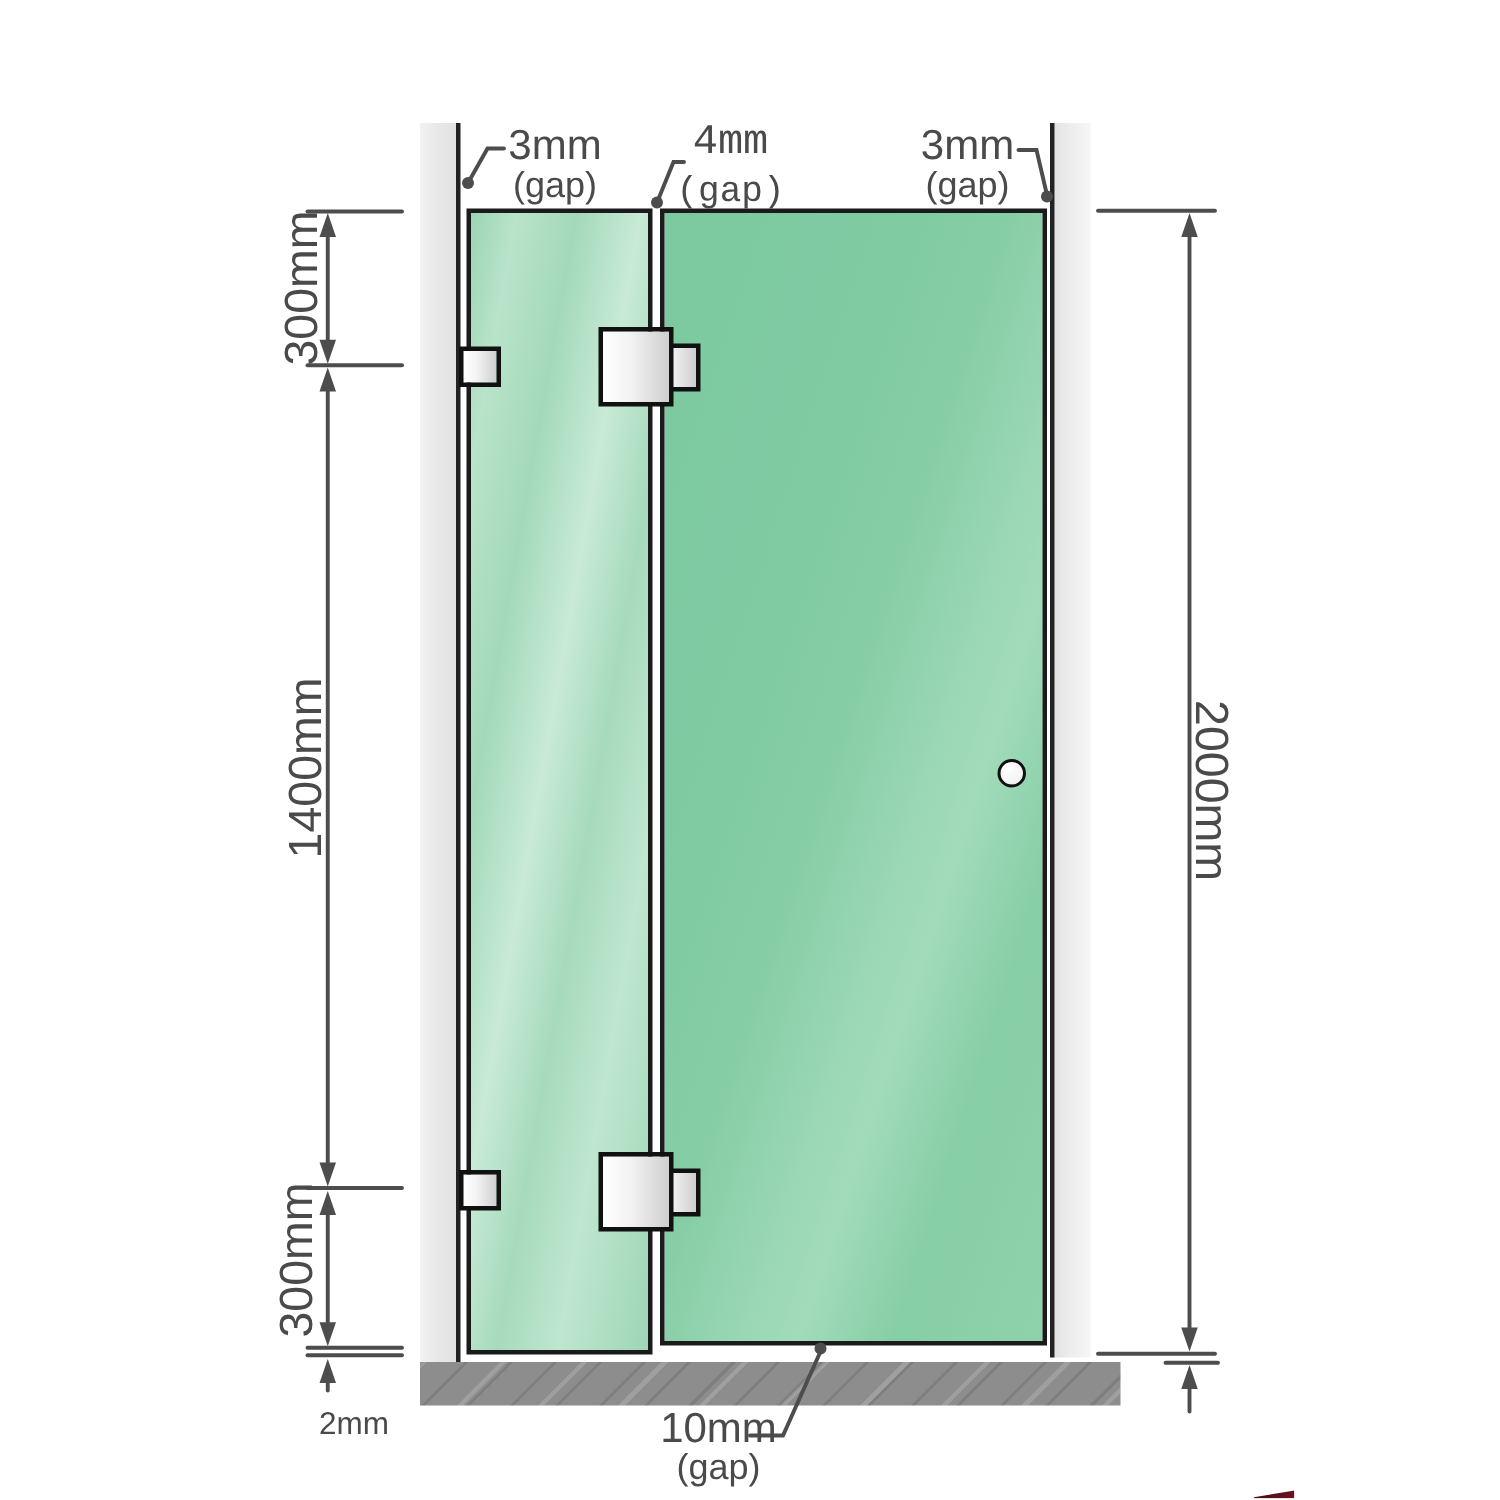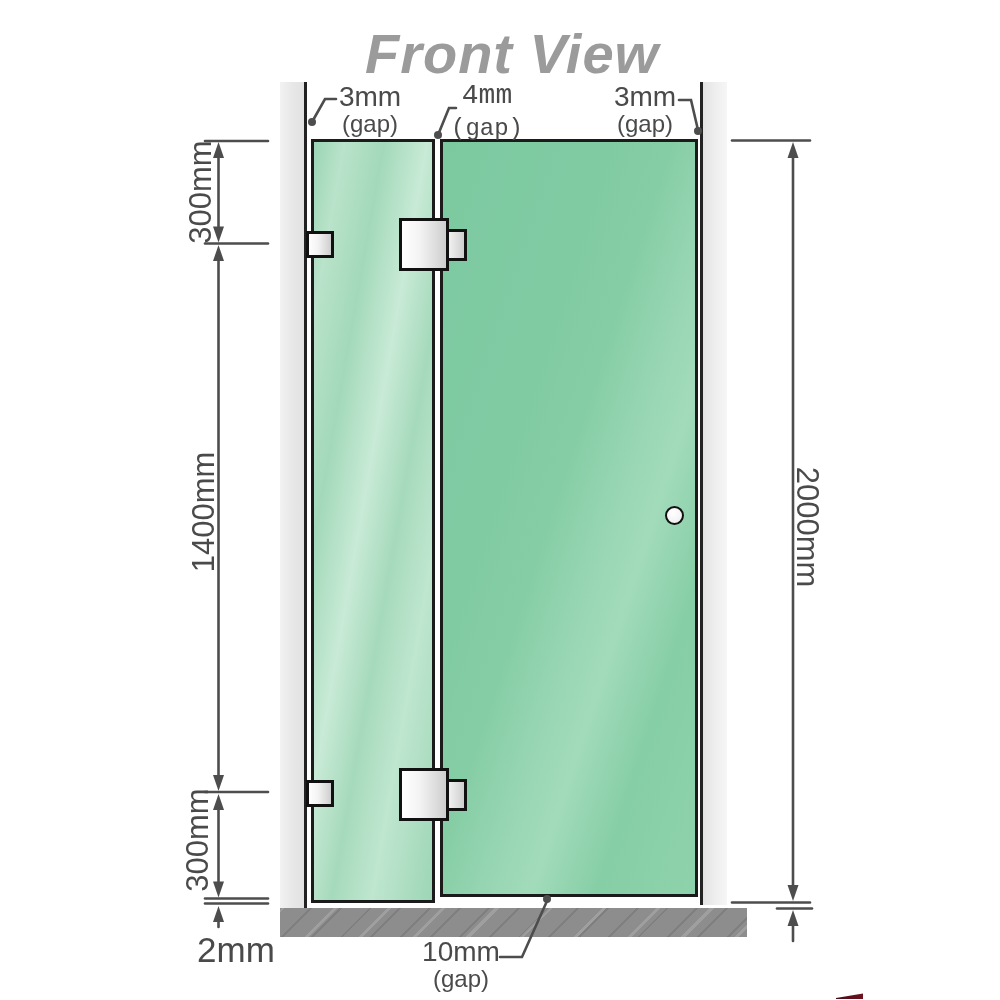--- a/index.html
+++ b/index.html
@@ -59,36 +59,36 @@
     font-size:56px;font-weight:bold;font-style:italic;letter-spacing:1px;
     color:var(--color-title,#9b9b9b);white-space:nowrap;
   }
   .gap-label{color:var(--color-label,#4a4a4a);text-align:center;line-height:1.02;}
   .gap-label .val{font-size:28px;display:block;}
   .gap-label .qual{font-size:24px;display:block;}
   #gap-top-left{left:330px;top:83px;width:80px;}
   #gap-top-mid{left:448px;top:82px;width:78px;font-family:Liberation Mono, monospace;}
   #gap-top-mid .qual{margin-top:6px;}
   #gap-top-right{left:606px;top:83px;width:78px;}
-  #gap-bottom{left:418px;top:938px;width:86px;}
+  #gap-bottom{left:436px;top:938px;width:86px;}
   .dim-vert{
     transform:translate(-50%,-50%) rotate(-90deg);
     font-size:31px;color:var(--color-label,#4a4a4a);white-space:nowrap;
   }
   .dim-vert-cw{
     transform:translate(-50%,-50%) rotate(90deg);
     font-size:31px;color:var(--color-label,#4a4a4a);white-space:nowrap;
   }
   #dim-left-top{left:201px;top:192px;}
   #dim-left-mid{left:204px;top:512px;}
   #dim-left-bottom{left:198px;top:840px;}
   #dim-right{left:807px;top:527px;}
   #dim-floor-gap{
     left:236px;top:950px;transform:translate(-50%,-50%);
-    font-size:35px;color:var(--color-label,#4a4a4a);white-space:nowrap;
+    font-size:21px;color:var(--color-label,#4a4a4a);white-space:nowrap;
   }
 </style>
 </head>
 <body>
 
 <div id="stage">
 
   <div class="abs wall" id="wall-left"></div>
   <div class="abs wall" id="wall-right"></div>
 
@@ -142,21 +142,20 @@
     <polygon points="793,142 787.5,158 798.5,158"></polygon>
     <polygon points="793,901 787.5,885 798.5,885"></polygon>
     <polygon points="793,910 787.5,926 798.5,926"></polygon>
 
     <circle cx="312" cy="122" r="4"></circle>
     <circle cx="438" cy="135" r="4"></circle>
     <circle cx="698" cy="131" r="4"></circle>
     <circle cx="547" cy="899" r="4"></circle>
   </svg>
 
-  <div class="abs" id="title">Front View</div>
 
   <div class="abs gap-label" id="gap-top-left">
     <span class="val">3mm</span>
     <span class="qual">(gap)</span>
   </div>
   <div class="abs gap-label" id="gap-top-mid">
     <span class="val">4mm</span>
     <span class="qual">(gap)</span>
   </div>
   <div class="abs gap-label" id="gap-top-right">

